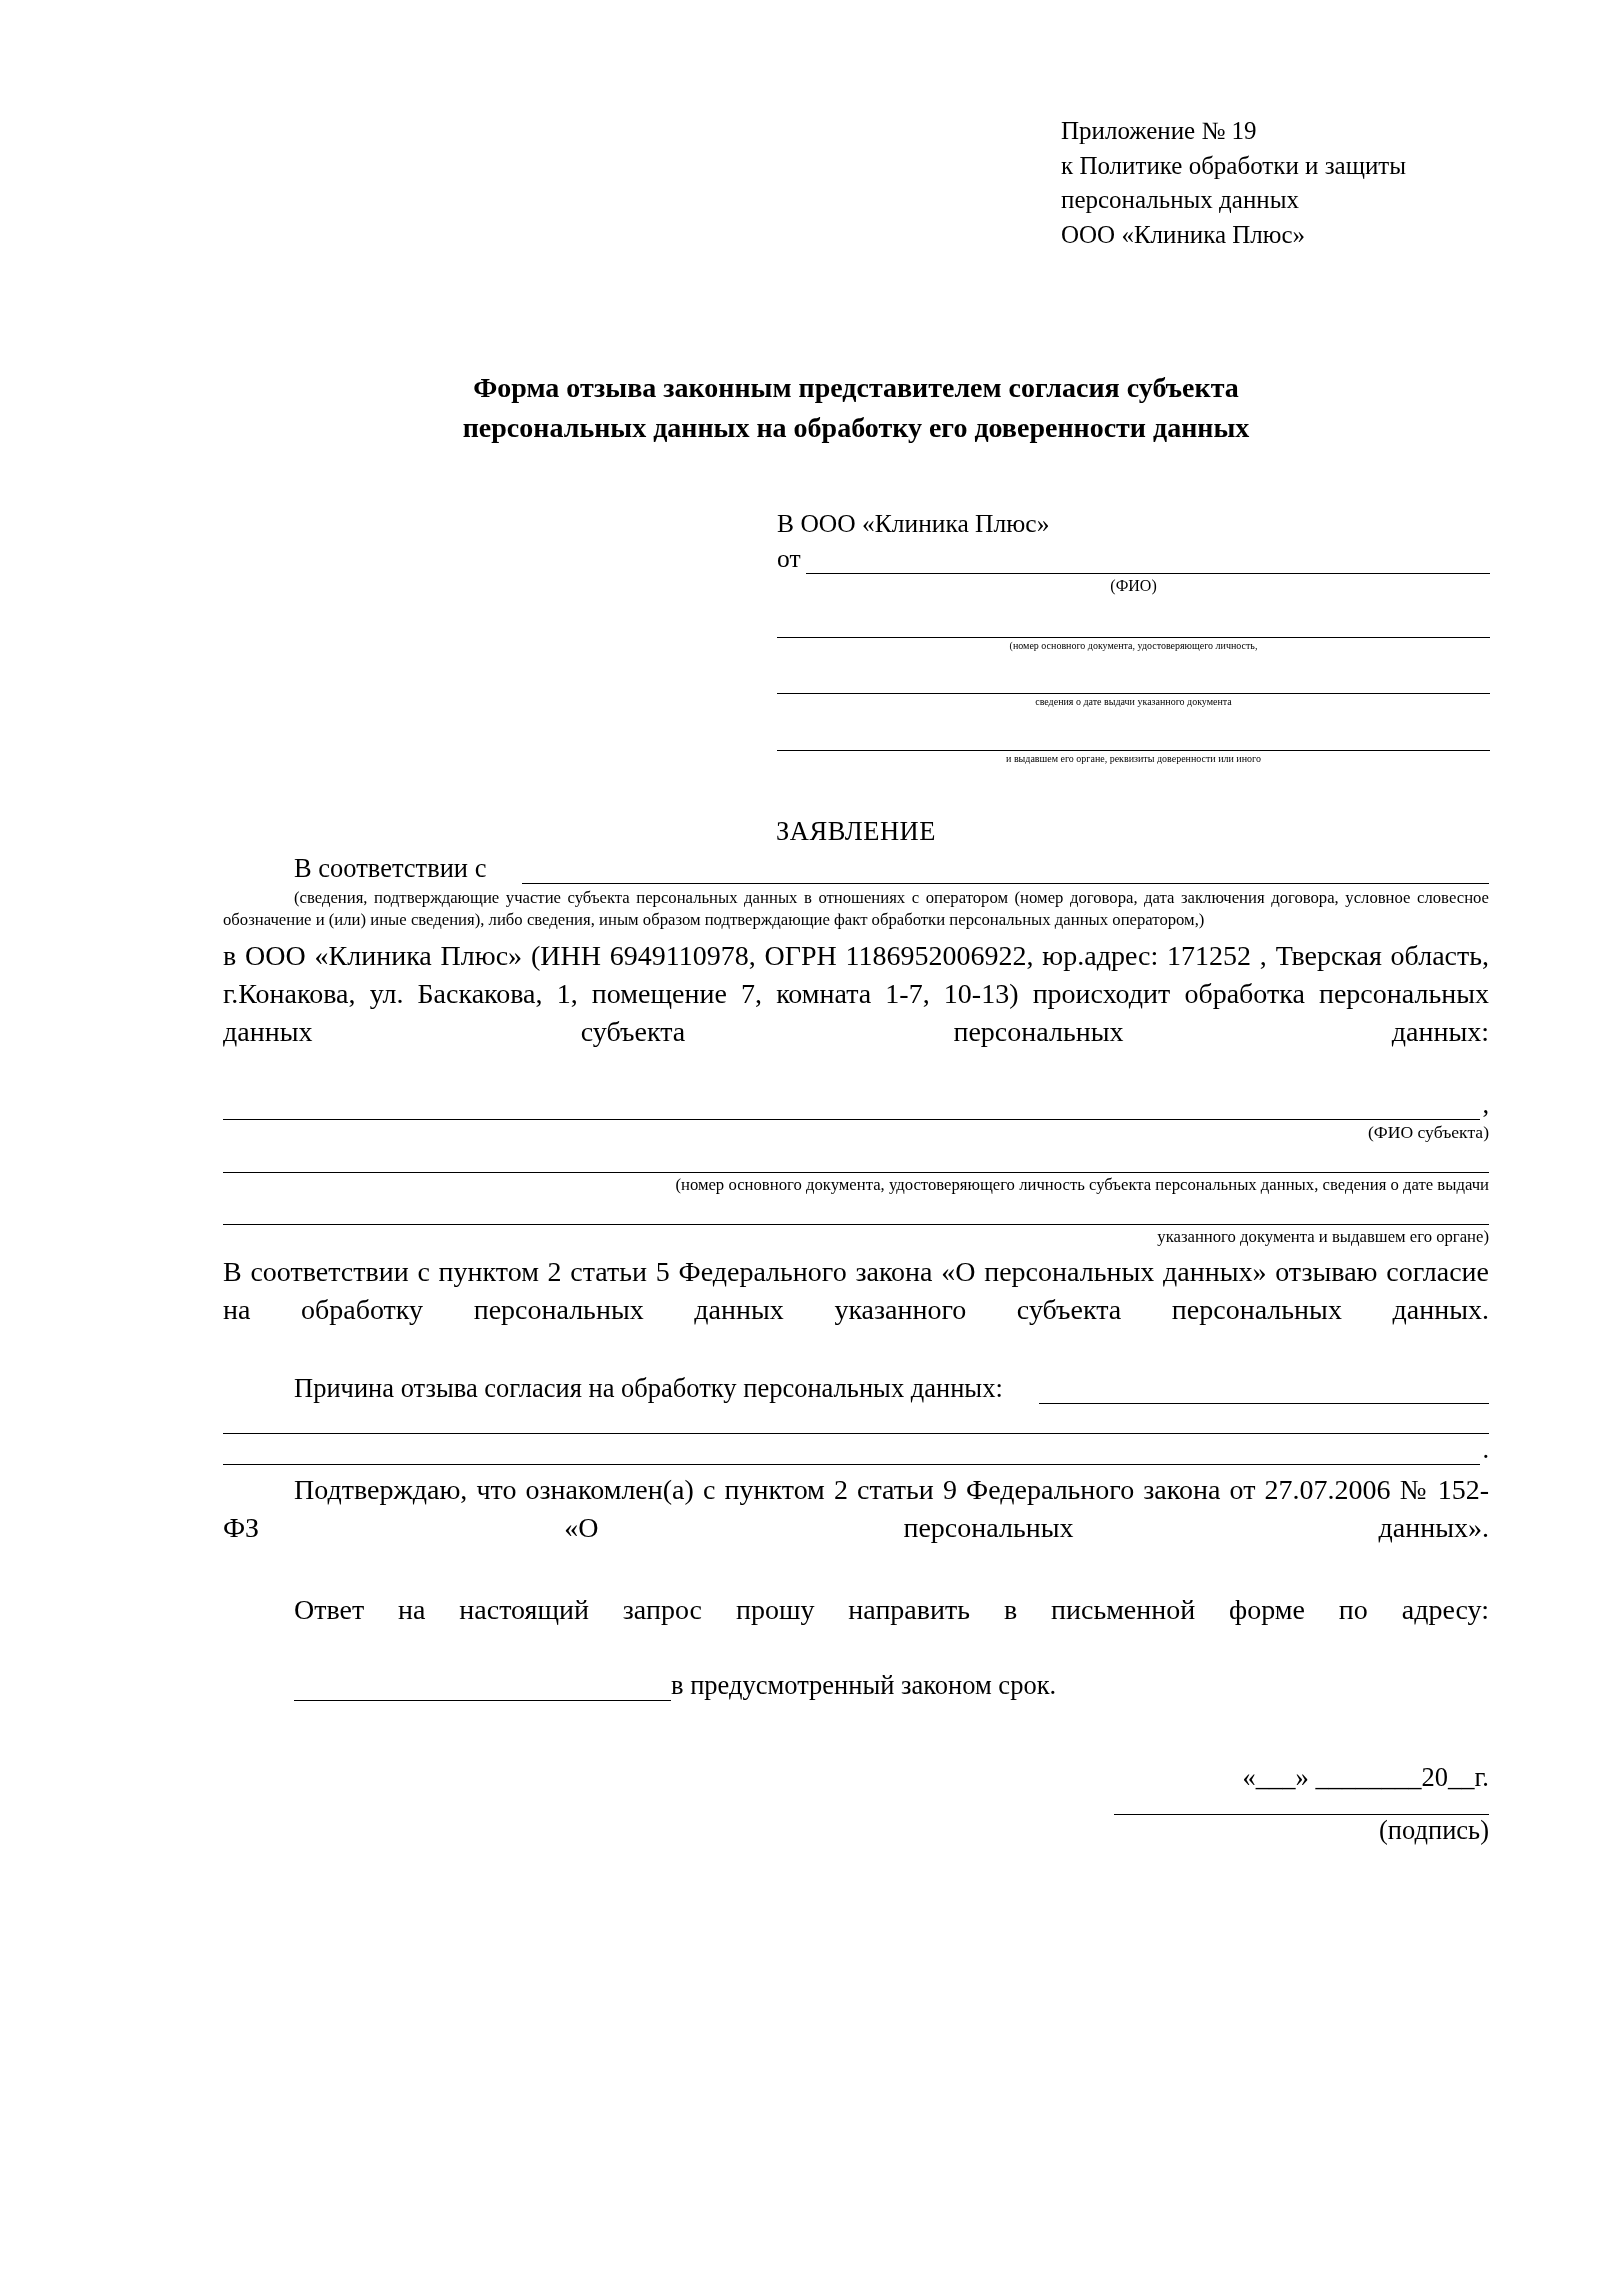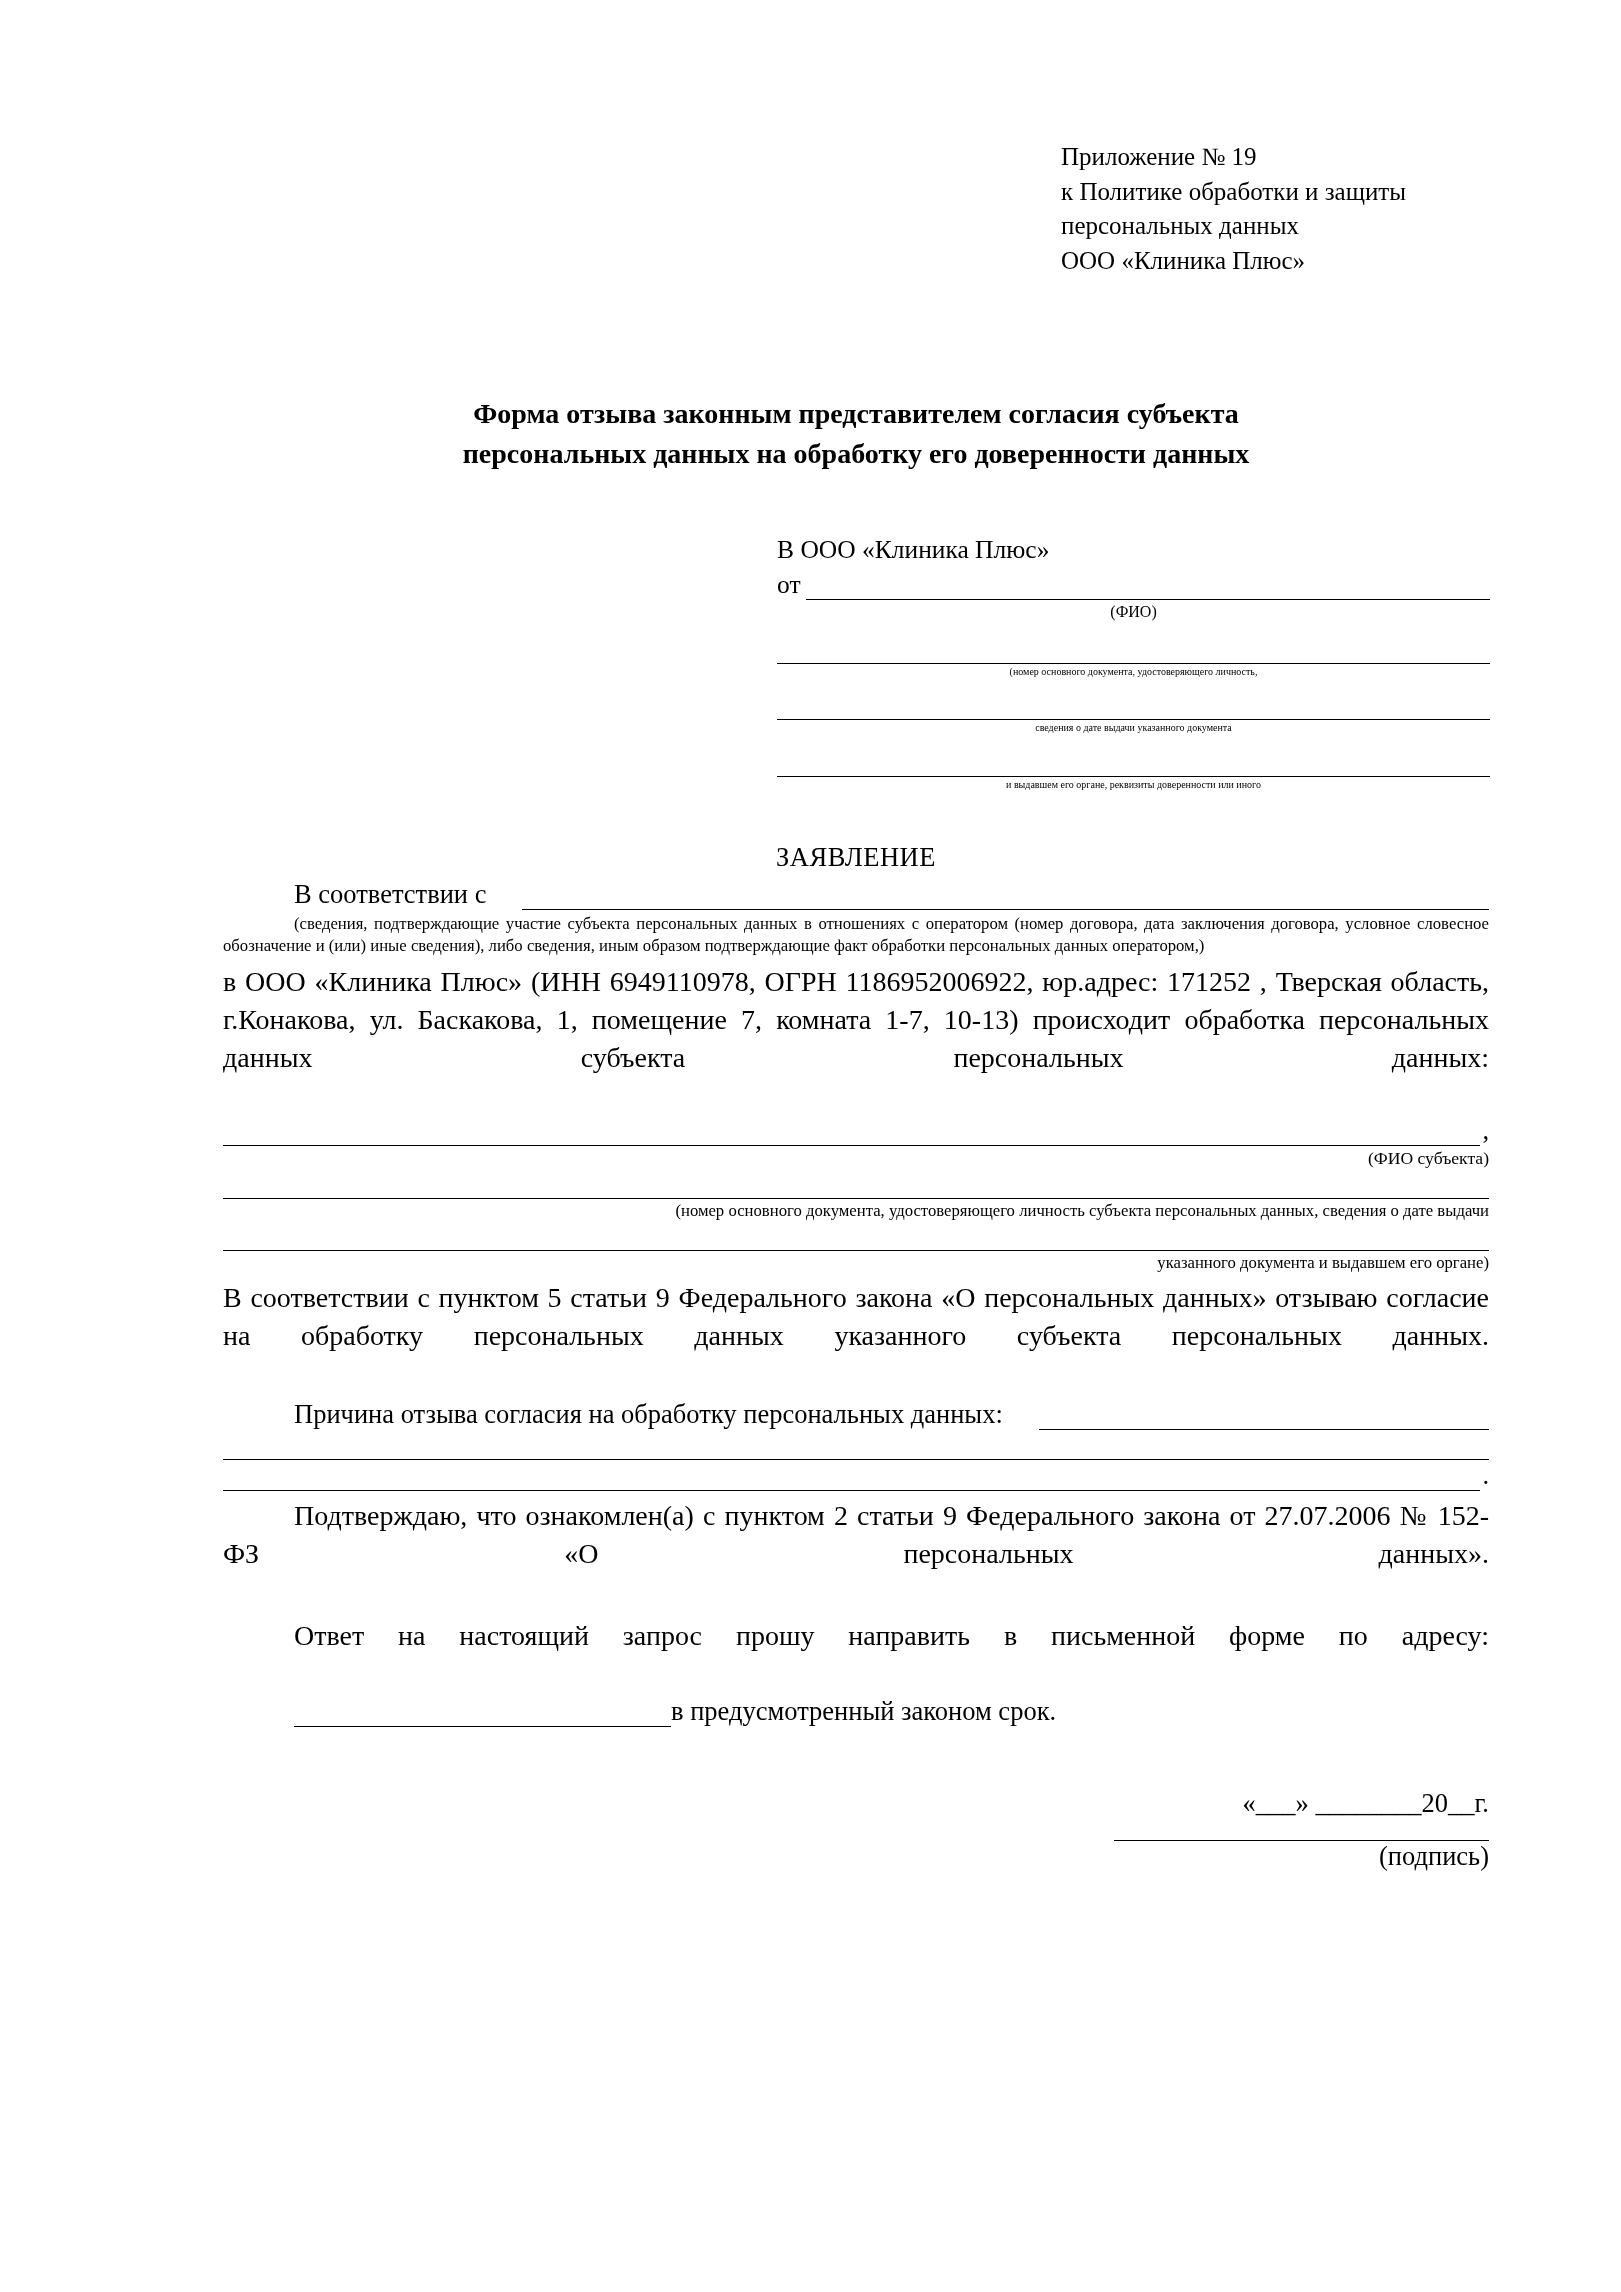--- a/index.html
+++ b/index.html
@@ -18,21 +18,21 @@
   .page {
     position: relative;
     width: 1621px;
     height: 2293px;
     padding: 0;
     box-sizing: border-box;
   }
   .content {
     position: absolute;
     left: 223px;
-    top: 140px;
+    top: 114px;
     width: 1266px;
   }
 
   
   .header-block {
     margin-left: 838px;
     line-height: 1.38;
     font-size: 25px;
   }
   .header-block div {
@@ -260,21 +260,21 @@
       <span class="tail">,</span>
     </div>
     <div class="cap-center bigger">(ФИО субъекта)</div>
 
     <div class="rule-full"></div>
     <div class="cap-center">(номер основного документа, удостоверяющего личность субъекта персональных данных, сведения о дате выдачи</div>
 
     <div class="rule-full"></div>
     <div class="cap-center">указанного документа и выдавшем его органе)</div>
 
-    <div class="body-para justify-block">В соответствии с пунктом 5 статьи 9 Федерального закона «О персональных данных» отзываю согласие на обработку персональных данных указанного субъекта персональных данных.</div>
+    <div class="body-para justify-block">В соответствии с пунктом 2 статьи 5 Федерального закона «О персональных данных» отзываю согласие на обработку персональных данных указанного субъекта персональных данных.</div>
 
     <div class="indent-row">
       <span class="lead">Причина отзыва согласия на обработку персональных данных:</span>
       <span class="rule"></span>
     </div>
     <div class="rule-full"></div>
     <div class="rule-with-comma">
       <span class="rule"></span>
       <span class="tail">.</span>
     </div>

